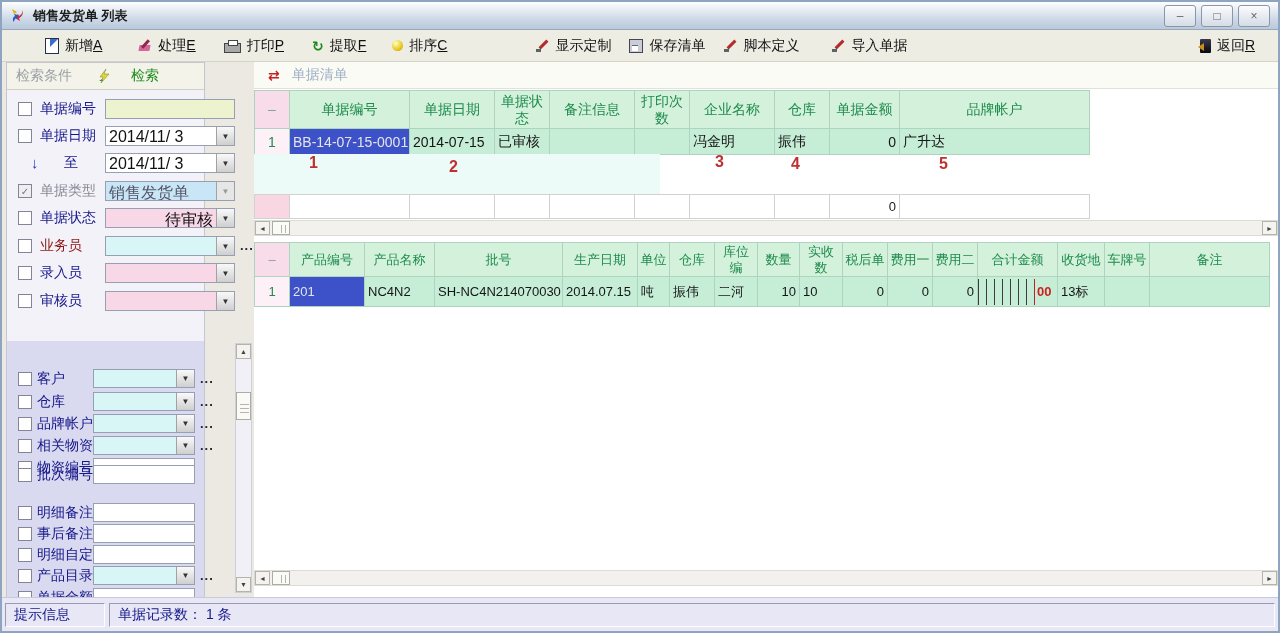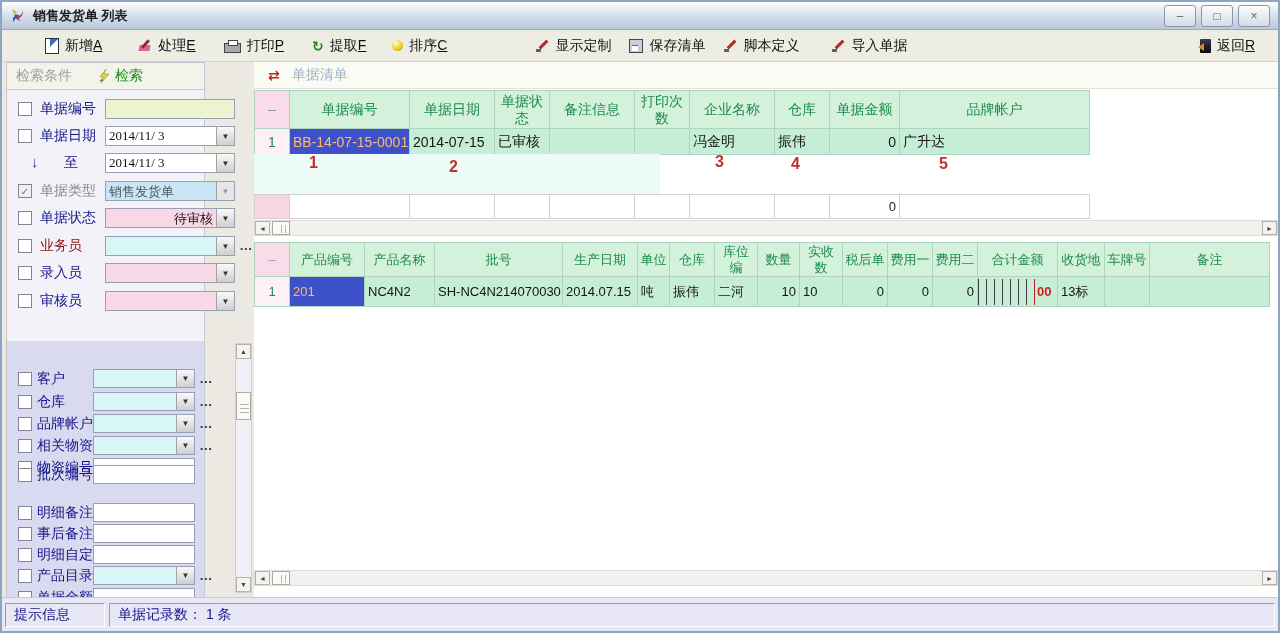--- a/index.html
+++ b/index.html
@@ -24,35 +24,35 @@
   .i-extract{color:#1a8a1a;font-weight:bold;font-size:14px;}
   .i-sort{width:11px;height:11px;border-radius:50%;background:radial-gradient(circle at 35% 30%,#ffffc4,#e6c411 65%,#9c7d00);}
   .i-pen{width:14px;height:14px;position:relative;}
   .i-pen:before{content:"";position:absolute;left:7px;top:0;width:3px;height:11px;background:#b22d2d;transform:rotate(45deg);}
   .i-pen:after{content:"";position:absolute;left:1px;top:10px;width:5px;height:3px;background:#566;}
   .i-save{width:12px;height:12px;background:#c9cdd5;border:1px solid #445;position:relative;}
   .i-save:after{content:"";position:absolute;left:2px;top:5px;width:6px;height:5px;background:#fff;border-top:1px solid #667;}
   .i-back{width:11px;height:14px;background:linear-gradient(#3a3a4e,#07070f);position:relative;border-radius:1px;}
   .i-back:before{content:"";position:absolute;left:-6px;top:4px;border:4px solid transparent;border-right:6px solid #c89010;}
   
-  .lpanel{position:absolute;left:4px;top:60px;width:199px;height:538px;background:#f2f2f8;border:1px solid #c6c6d2;box-sizing:border-box;font-family:Liberation Serif, serif;}
+  .lpanel{position:absolute;left:4px;top:60px;width:199px;height:538px;background:#f2f2f8;border:1px solid #c6c6d2;box-sizing:border-box;}
   .lp-head{height:26px;background:#f4f3ea;border-bottom:1px solid #cfcfc2;display:flex;align-items:center;font-size:14px;}
   .lp-title{color:#9aa0a5;margin-left:9px;}
-  .lp-search{color:#1c8c1c;margin-left:26px;display:flex;align-items:center;gap:4px;}
+  .lp-search{color:#1c8c1c;margin-left:26px;display:flex;align-items:center;gap:20px;}
   .lp-lower{position:absolute;left:0;top:278px;right:0;bottom:0;background:#d9d9ef;}
   .frow{position:absolute;left:0;width:247px;height:22px;font-size:14px;}
   .cb{position:absolute;left:11px;top:3px;width:12px;height:12px;background:#fff;border:1px solid #848498;display:flex;align-items:center;justify-content:center;font-size:10px;color:#777;}
   .cb.dis{background:#eeeef2;}
   .flbl{position:absolute;left:33px;top:1px;width:64px;color:#15158c;white-space:nowrap;overflow:hidden;}
   .frow.red .flbl{color:#8c1515;}
   .frow.gray .flbl{color:#8a8a96;}
   .finp{position:absolute;left:98px;top:0;width:130px;height:20px;border:1px solid #97a0b2;background:#fff;box-sizing:border-box;font-size:13px;padding:0 3px;font-family:inherit;}
   .finp.yellow{background:#eef3cf;}
   .combo{position:absolute;left:98px;top:0;width:130px;height:20px;border:1px solid #97a0b2;background:#fff;box-sizing:border-box;display:flex;}
-  .cval{flex:1;font-size:13px;color:#111;padding:1px 3px;white-space:nowrap;overflow:hidden;}
+  .cval{flex:1;font-size:16px;color:#111;padding:1px 3px;white-space:nowrap;overflow:hidden;}
   .dbtn{width:17px;background:linear-gradient(#f9f9f9,#cfcfcf);border-left:1px solid #a2a2a2;display:flex;align-items:center;justify-content:center;font-size:8px;color:#333;}
   .combo.blue{background:#c8e6f6;} .combo.pink{background:#f8d8e6;text-align:right;} .combo.cyan{background:#d8f6f6;}
   .combo.dis .cval{color:#556;} .combo.dis .dbtn{color:#999;background:#e6e6e6;}
   .more{position:absolute;left:233px;top:2px;color:#223;font-weight:bold;font-size:13px;letter-spacing:1px;}
   .nar .flbl{left:30px;width:56px;}
   .nar .finp,.nar .combo{left:86px;width:102px;height:19px;}
   .nar .more{left:193px;}
   .to-arrow{position:absolute;left:24px;top:1px;color:#2336cc;font-weight:bold;font-size:15px;}
   .to-lbl{position:absolute;left:57px;top:1px;color:#15158c;}
   
@@ -65,21 +65,21 @@
   .main{position:absolute;left:252px;top:60px;width:1024px;height:536px;background:#fff;}
   .sec-head{position:absolute;left:0;top:0;right:0;height:26px;background:#fbfbf6;border-bottom:1px solid #e2e2da;display:flex;align-items:center;font-size:14px;}
   .sec-ico{margin-left:14px;color:#c22222;font-weight:bold;}
   .sec-title{margin-left:12px;color:#9fb0c4;}
   table.grid{border-collapse:collapse;table-layout:fixed;position:absolute;font-size:14px;}
   .grid td{border:1px solid #aed3be;overflow:hidden;white-space:nowrap;padding:0 3px;box-sizing:border-box;}
   .gh td{background:#d3f1db;color:#1f8b4d;text-align:center;white-space:normal;line-height:1.2;padding:1px 2px;}
   .gh td.mark{background:#f9dce9;color:#7fa694;}
   .gr td{background:#c6eed6;color:#151515;}
   .gr td.rownum{background:#fdf1f7;color:#1f8b4d;text-align:center;}
-  .gr td.sel{background:#3d51c9;color:#fdba74;}
+  .gr td.sel{background:#3d51c9;color:#e5e5e5;}
   .num{text-align:right;}
   .sum td{background:#fff;border:1px solid #d2d2d2;font-size:13px;color:#222;}
   .sum td.pinkcell{background:#f8d7e3;}
   .cyanblock{position:absolute;left:0;top:92px;width:406px;height:40px;background:#ecfbf7;}
   .ann{position:absolute;font-weight:bold;font-size:16px;color:#c03030;}
   .ruled{display:flex;align-items:center;height:100%;}
   .rlines{width:56px;height:26px;background:repeating-linear-gradient(90deg,#3c3c3c 0 1px,#0000 1px 8px);}
   .redline{width:1px;height:26px;background:#b22;margin-right:2px;}
   .ttail{color:#cc2222;font-weight:bold;}
   

